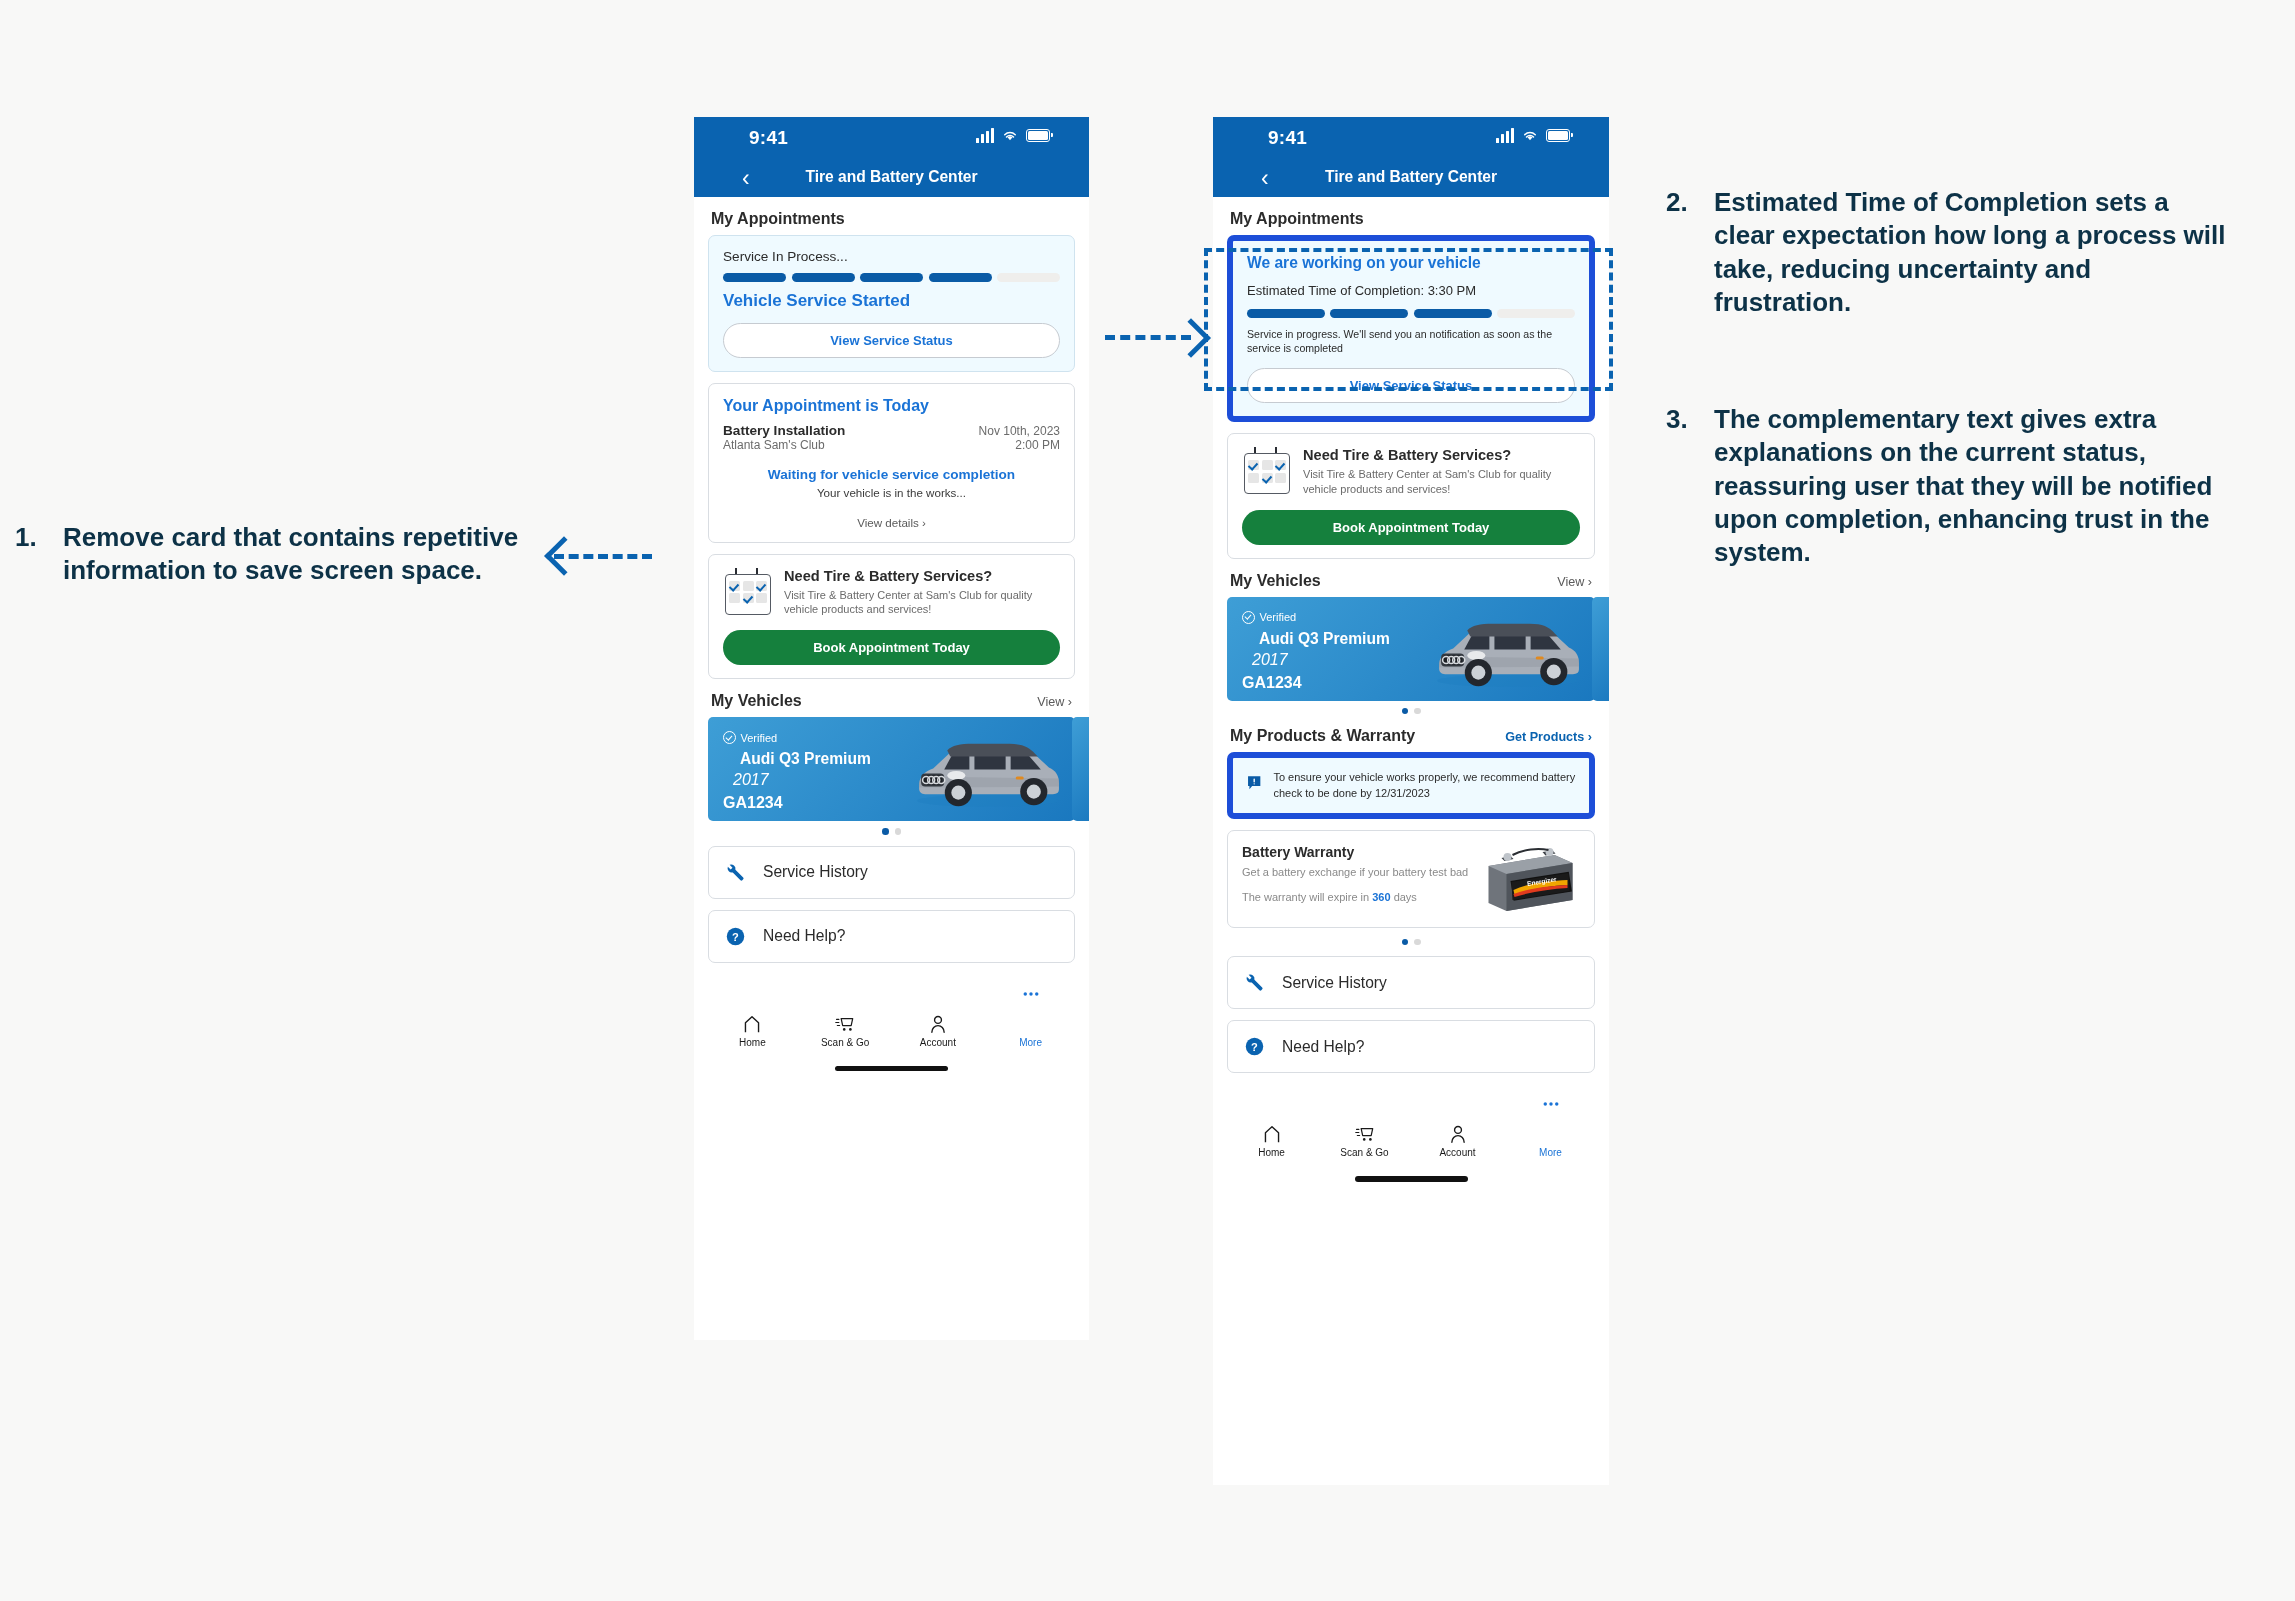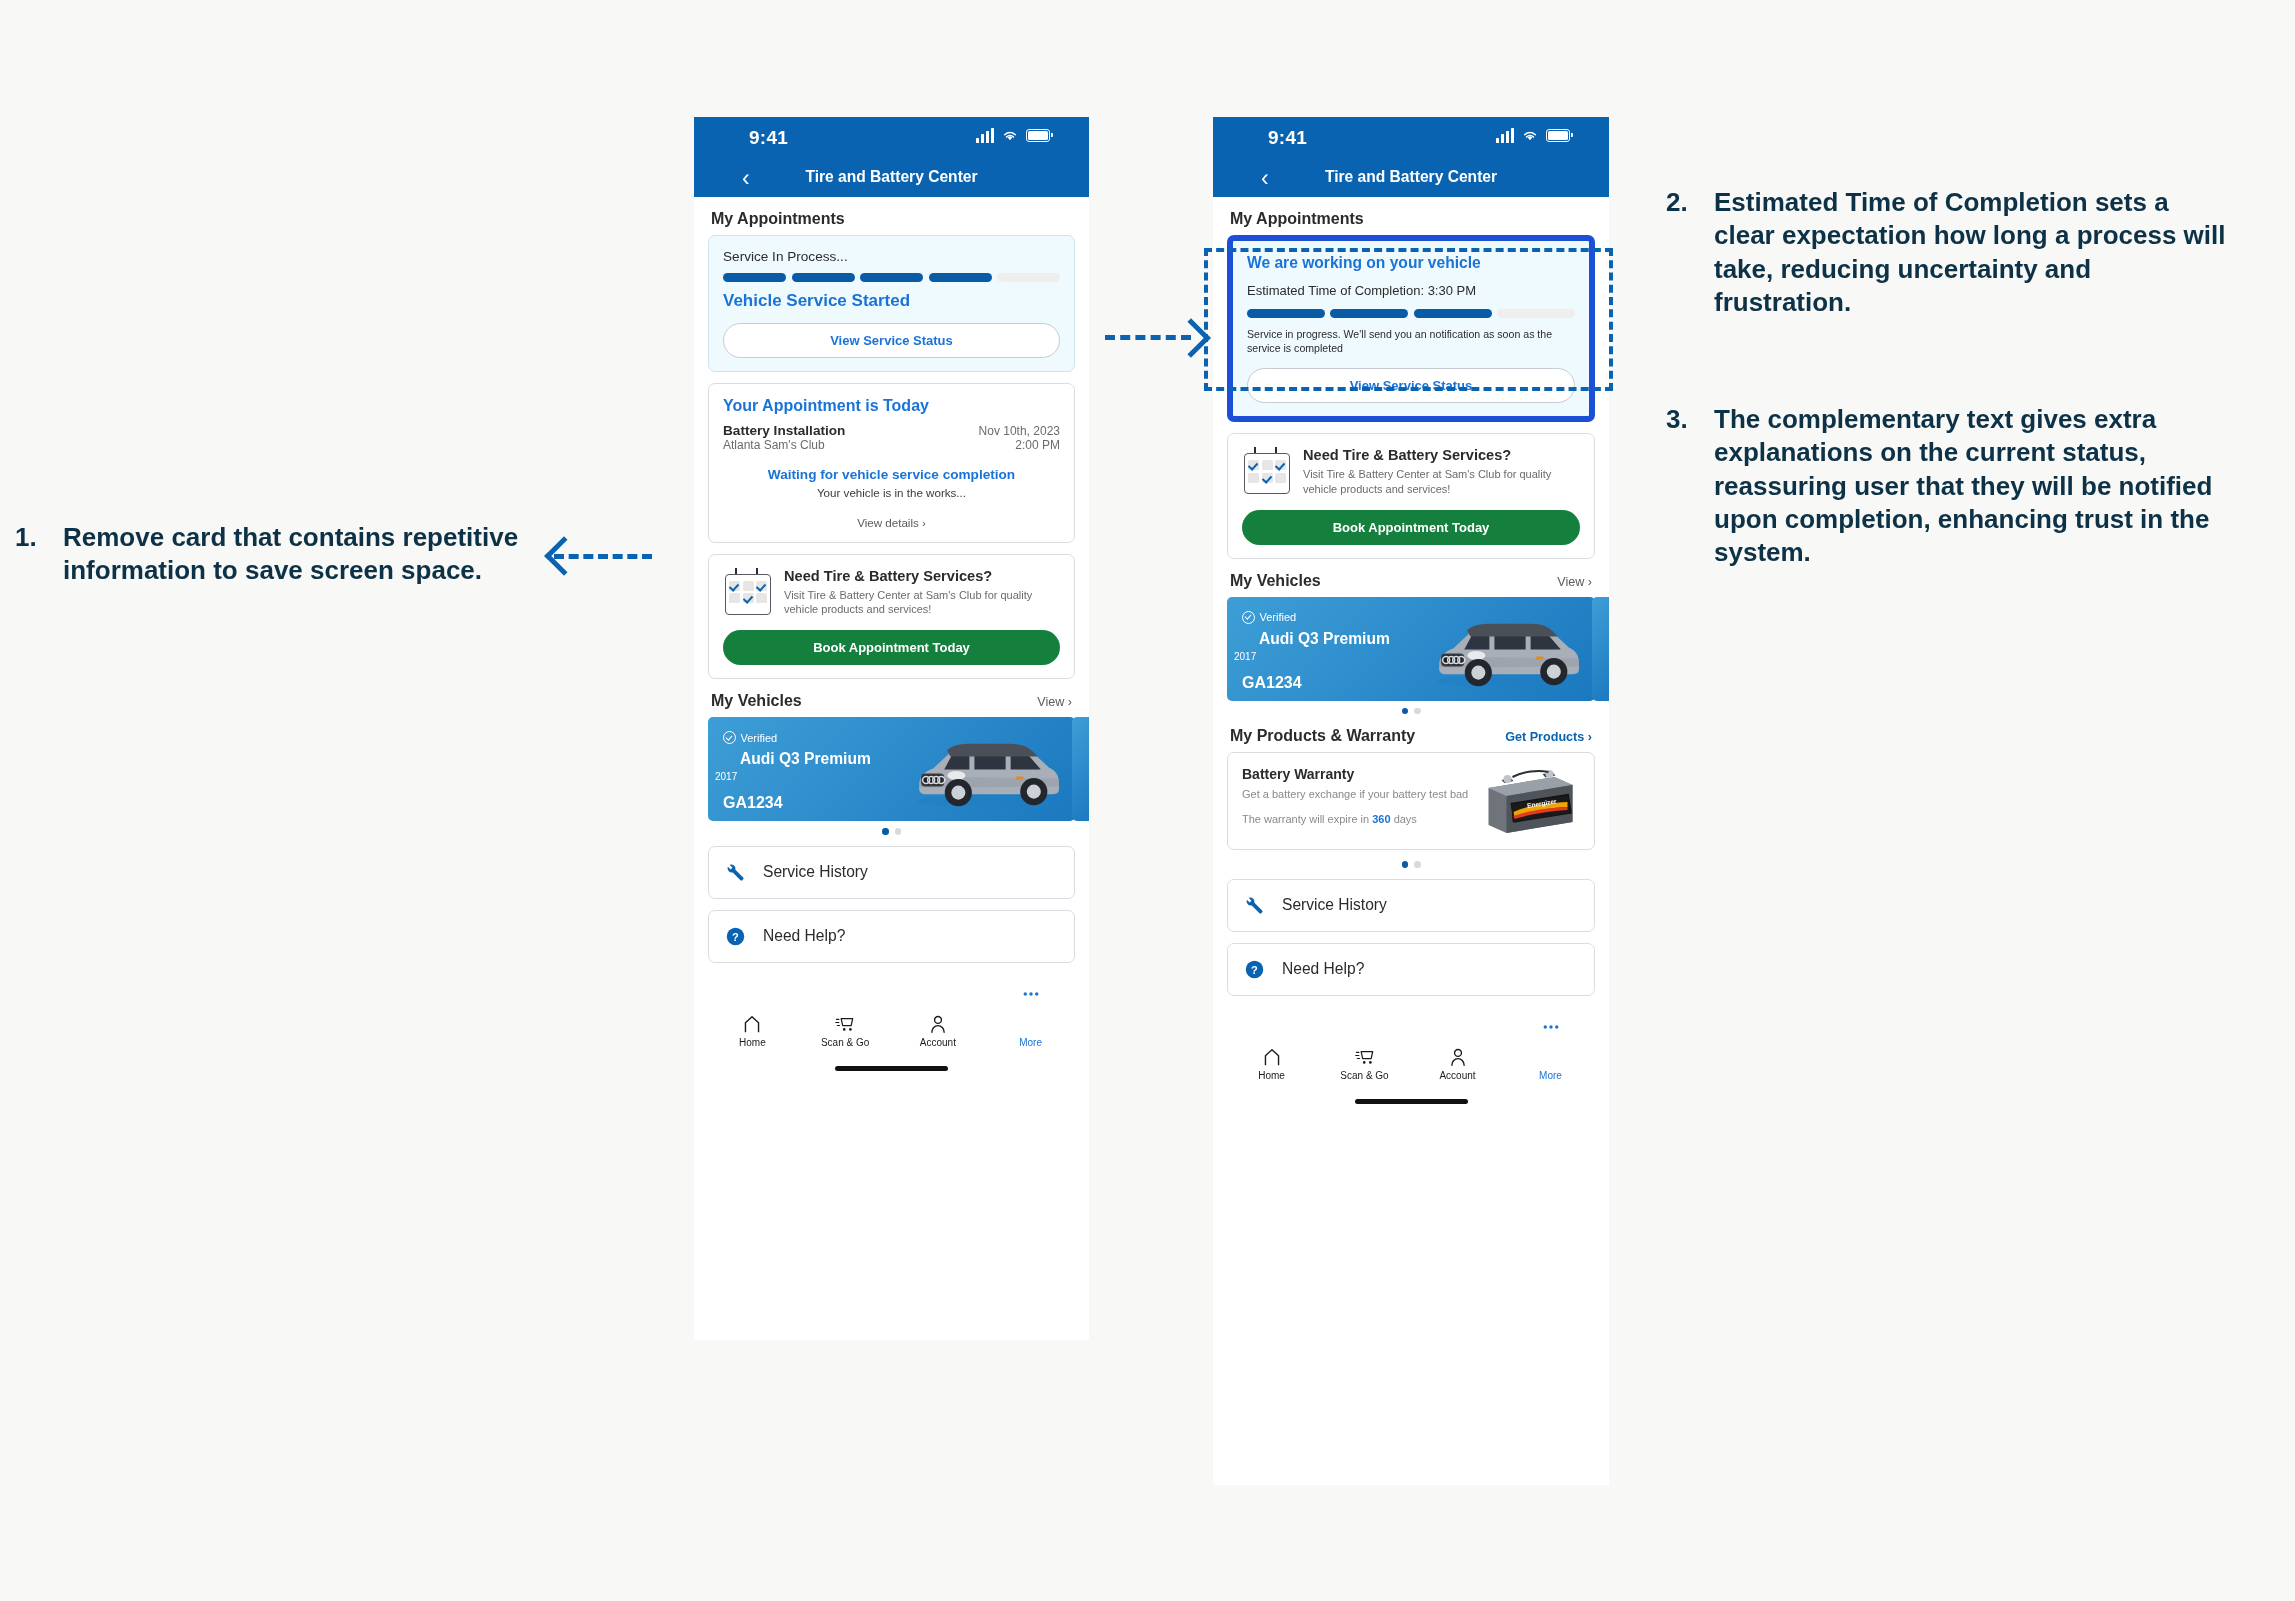--- a/index.html
+++ b/index.html
@@ -78,21 +78,21 @@
     font-size:13px;font-weight:700;padding:10px 0;text-align:center;margin-top:13px;font-family:inherit;cursor:pointer;}
 
   
   .veh-wrap{position:relative;margin:0 0 5px 0;}
   .veh{height:104px;border-radius:5px;background:linear-gradient(135deg,#3e9ed6 0%,#1a78bf 100%);position:relative;overflow:hidden;}
   .veh-peek{position:absolute;right:-20px;top:0;width:23px;height:104px;border-radius:5px;background:linear-gradient(135deg,#3e9ed6,#1a78bf);}
   .veh-verified{position:absolute;left:15px;top:14px;color:#fff;font-size:11px;display:flex;align-items:center;gap:4.5px;}
   .chk-circle{width:11px;height:11px;border:1px solid #fff;border-radius:50%;position:relative;}
   .chk-circle::after{content:"";position:absolute;left:3px;top:1.5px;width:2.5px;height:5px;border:solid #fff;border-width:0 1px 1px 0;transform:rotate(42deg);}
   .veh-name{position:absolute;left:32px;top:33px;color:#fff;font-size:15.6px;font-weight:700;}
-  .veh-year{position:absolute;left:7px;top:54px;color:#fff;font-size:10px;}
+  .veh-year{position:absolute;left:25px;top:54px;color:#fff;font-size:16px;font-style:italic;}
   .veh-plate{position:absolute;left:15px;top:77px;color:#fff;font-size:16px;font-weight:700;}
   .car{position:absolute;right:7px;top:13px;width:166px;height:81px;}
   .dots{display:flex;justify-content:center;gap:6px;margin:7px 0 11px;}
   .dots i{width:6.5px;height:6.5px;border-radius:50%;background:#d9d9d9;display:block;}
   .dots i.on{background:#0a5ba6;}
 
   
   .listrow{border:0.8px solid #d9dde2;border-radius:7px;background:#fff;display:flex;align-items:center;gap:18px;padding:16px 17px;margin-bottom:11px;}
   .listrow .lbl{font-size:15.6px;color:#2b2b2b;}
 
@@ -436,20 +436,30 @@
     <div class="dots">
         <i class="on"></i>
         <i></i>
       </div>
 
     <div class="sec-head">
       <div class="sec-title">My Products &amp; Warranty</div>
       <div class="sec-link blue">Get Products ›</div>
     </div>
 
+    <div class="card tint outline">
+      <div class="alert">
+        <svg width="25" height="25" viewBox="0 0 24 24">
+          <path d="M3 3h18v14H9l-4 5v-5H3Z" fill="#0a5ba6"></path>
+          <rect x="11" y="6" width="2" height="6" rx="1" fill="#fff"></rect>
+          <rect x="11" y="13" width="2" height="2" rx="1" fill="#fff"></rect>
+        </svg>
+        <div class="alert-txt">To ensure your vehicle works properly, we recommend battery check to be done by 12/31/2023</div>
+      </div>
+    </div>
 
     <div class="card">
       <div class="pad" style="display:flex;gap:9px;align-items:flex-start;">
         <div style="flex:1;">
           <div class="warr-title">Battery Warranty</div>
           <div class="warr-sub">Get a battery exchange if your battery test bad</div>
           <div class="warr-exp">
             <span>The warranty will expire in </span><b>360</b><span> days</span>
           </div>
         </div>

